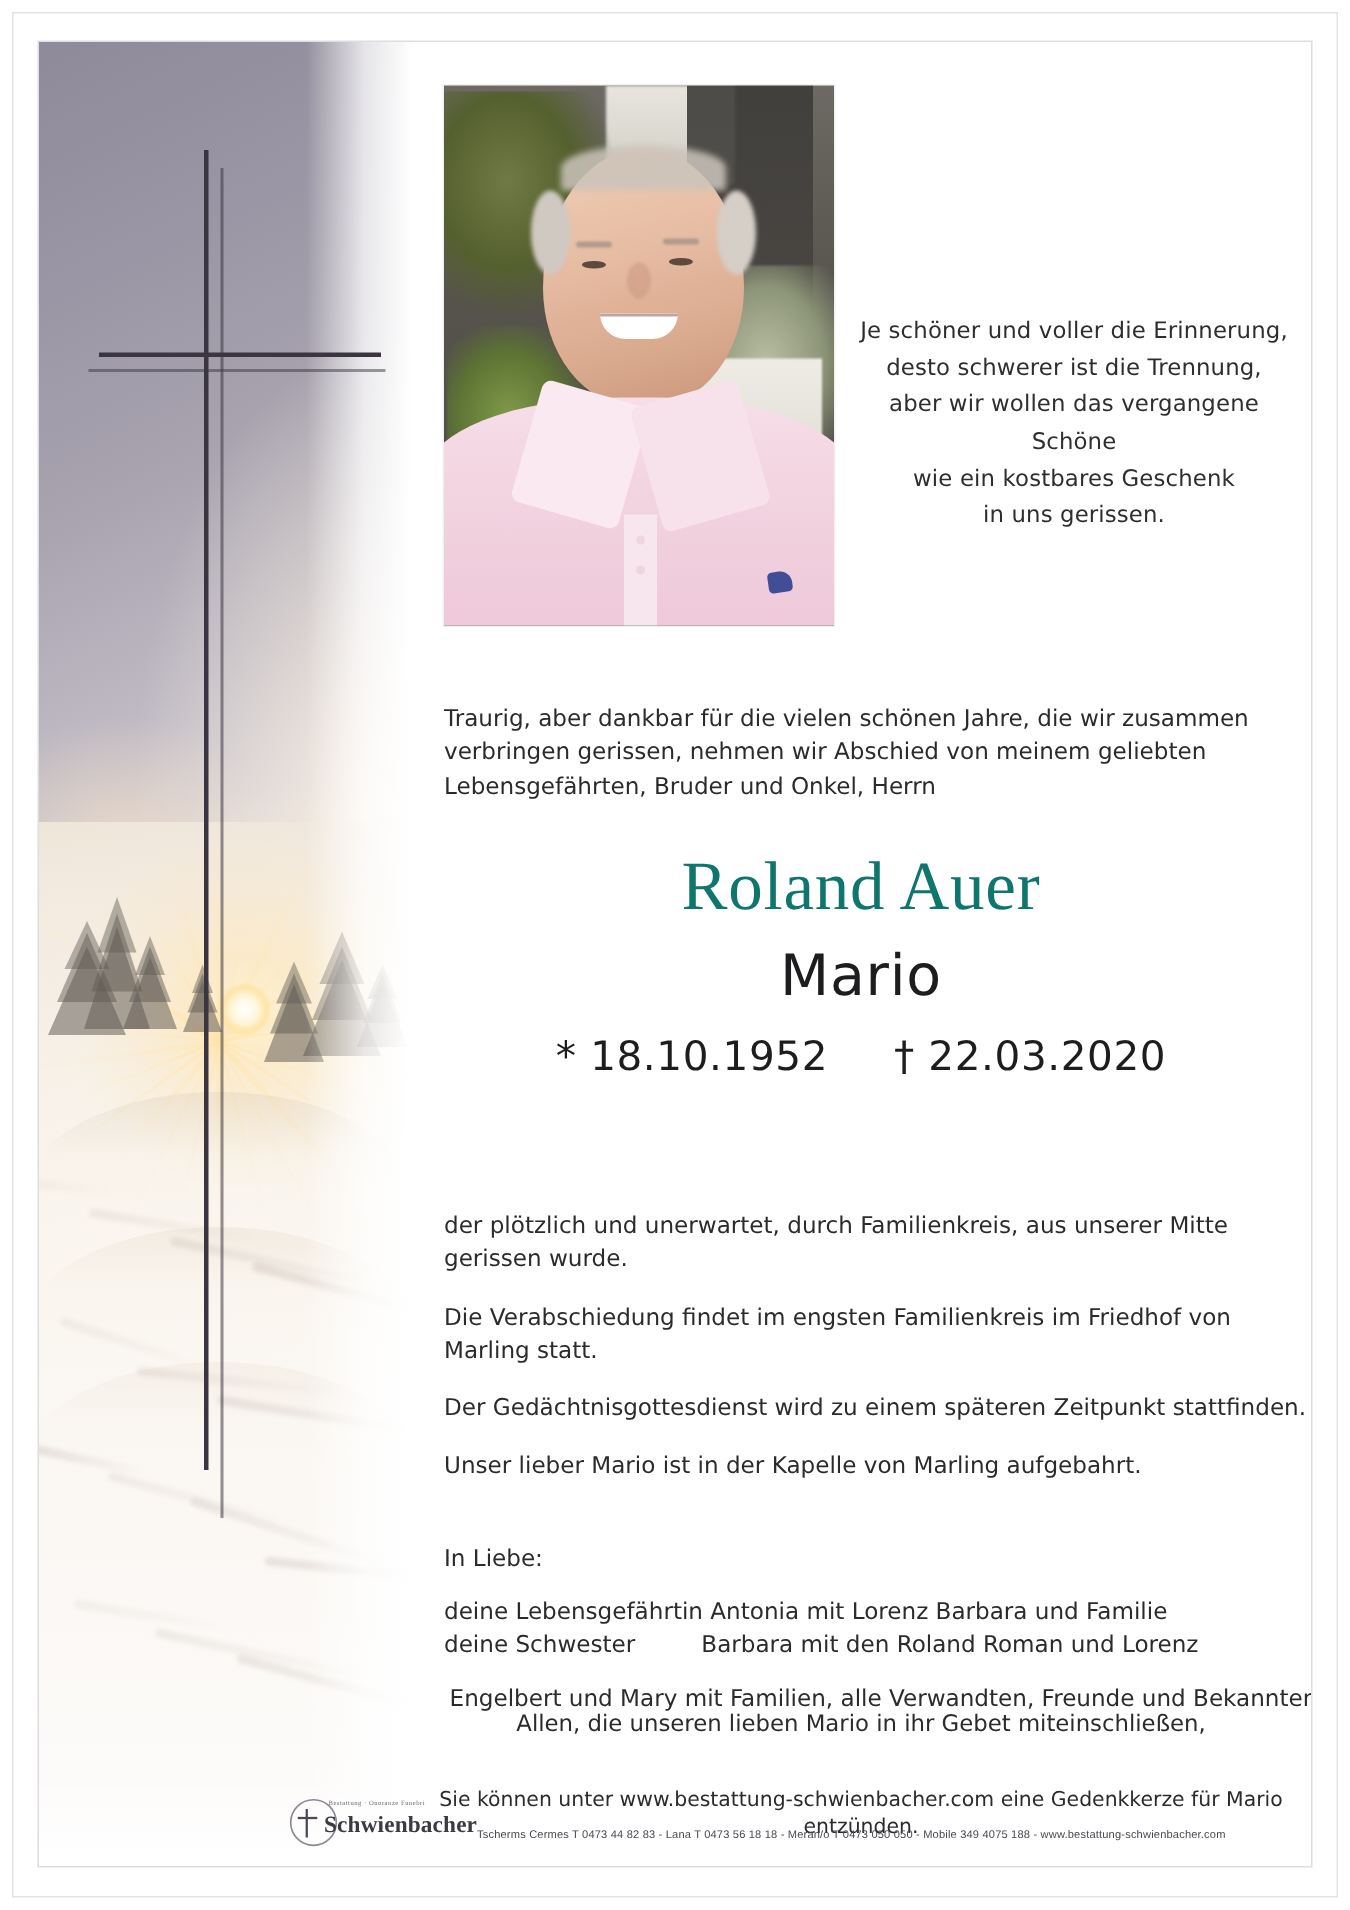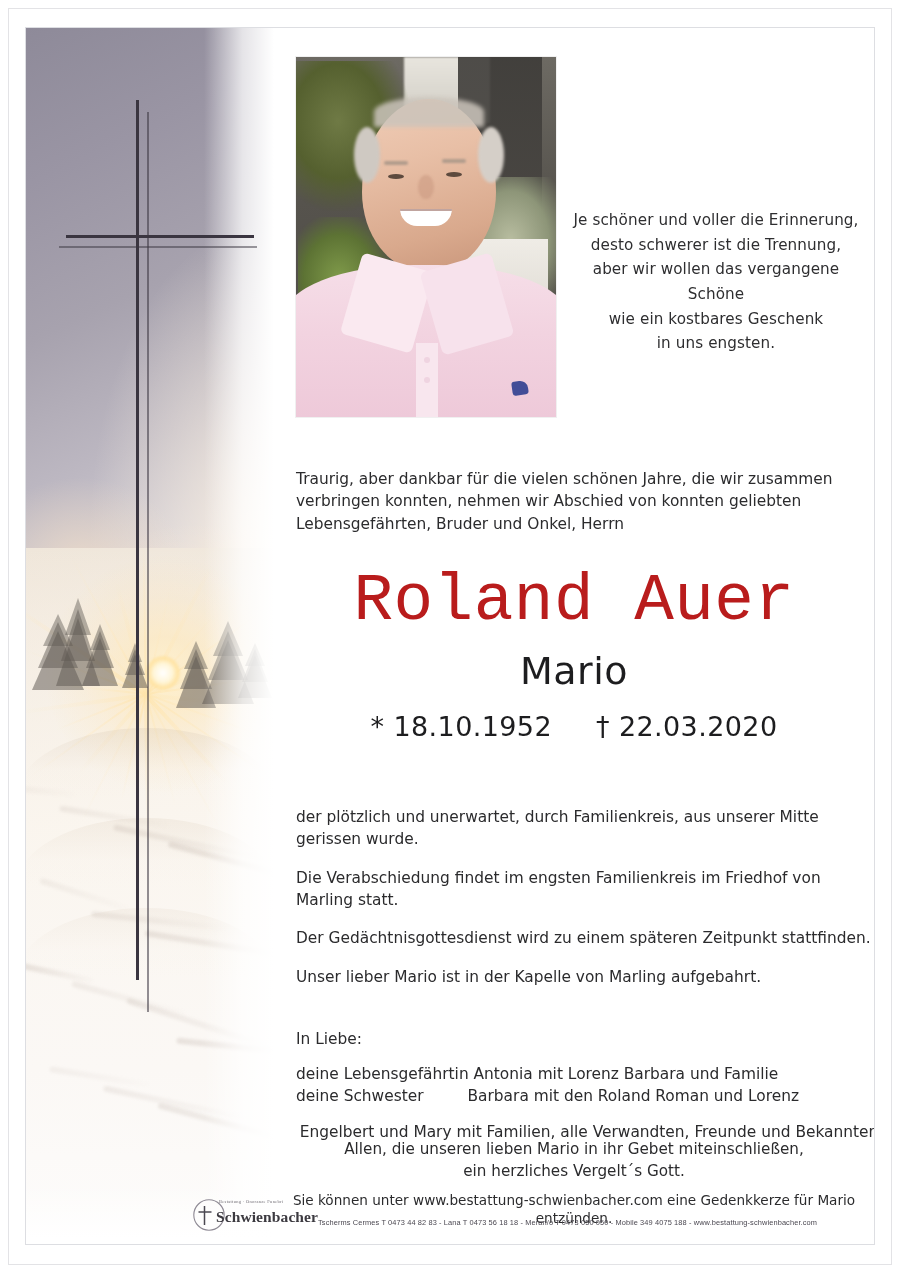--- a/index.html
+++ b/index.html
@@ -190,23 +190,23 @@
   .body-text{
     font-family:"DejaVu Sans", sans-serif;
     color:#2b2b2d;
     font-size:15.4px;
     line-height:1.45;
   }
   #intro{ position:absolute; left:22px; top:440px; width:580px; }
 
   #name-block{ position:absolute; left:0; top:538px; width:600px; text-align:center; }
   #fullname{
-    font-family:Liberation Mono, monospace;
+    font-family:Liberation Serif, serif;
     font-weight:400;
-    font-size:66px; line-height:1.08; color:#b91c1c;
+    font-size:46px; line-height:1.08; color:#0f766e;
     letter-spacing:.5px;
   }
   #nickname{
     font-family:"DejaVu Sans", sans-serif;
     font-size:38px; line-height:1.2; color:#1d1d1f;
     margin-top:12px; letter-spacing:.5px;
   }
   #dates{
     font-family:"DejaVu Sans", sans-serif;
     font-size:27px; line-height:1.2; color:#1d1d1f;
@@ -402,24 +402,24 @@
         <div class="ph-btn" style="bottom:54px;"></div>
         <div class="ph-btn" style="bottom:34px;"></div>
         <div class="ph-logo"></div>
       </div>
 
       <div id="poem">
         <div>Je schöner und voller die Erinnerung,</div>
         <div>desto schwerer ist die Trennung,</div>
         <div>aber wir wollen das vergangene Schöne</div>
         <div>wie ein kostbares Geschenk</div>
-        <div>in uns engsten.</div>
-      </div>
-
-      <div id="intro" class="body-text">Traurig, aber dankbar für die vielen schönen Jahre, die wir zusammen verbringen konnten, nehmen wir Abschied von konnten geliebten Lebensgefährten, Bruder und Onkel, Herrn</div>
+        <div>in uns gerissen.</div>
+      </div>
+
+      <div id="intro" class="body-text">Traurig, aber dankbar für die vielen schönen Jahre, die wir zusammen verbringen gerissen, nehmen wir Abschied von meinem geliebten Lebensgefährten, Bruder und Onkel, Herrn</div>
 
       <div id="name-block">
         <div id="fullname">Roland Auer</div>
         <div id="nickname">Mario</div>
         <div id="dates">
           <span>*</span>
           <span>18.10.1952</span>
           <span class="sep"></span>
           <span>†</span>
           <span>22.03.2020</span>
@@ -437,21 +437,20 @@
         <div class="lbl">In Liebe:</div>
         <div class="row">deine Lebensgefährtin Antonia mit Lorenz Barbara und Familie</div>
         <div class="row">
           <span>deine Schwester</span><span class="gap"></span><span>Barbara mit den Roland Roman und Lorenz</span>
         </div>
         <div class="row last">Engelbert und Mary mit Familien, alle Verwandten, Freunde und Bekannten</div>
       </div>
 
       <div id="thanks">
         <div>Allen, die unseren lieben Mario in ihr Gebet miteinschließen,</div>
-        <div>ein herzliches Vergelt´s Gott.</div>
       </div>
 
       <div id="candle-line">Sie können unter www.bestattung-schwienbacher.com eine Gedenkkerze für Mario entzünden.</div>
     </div>
 
     <div id="footer">
       <div id="logo">
         <svg width="34" height="34" viewBox="0 0 34 34" aria-hidden="true">
           <circle cx="17" cy="17" r="15.2" fill="none" stroke="#8d8893" stroke-width="1.1"></circle>
           <line x1="12.5" y1="8" x2="12.5" y2="27" stroke="#4a4750" stroke-width="1.5"></line>

